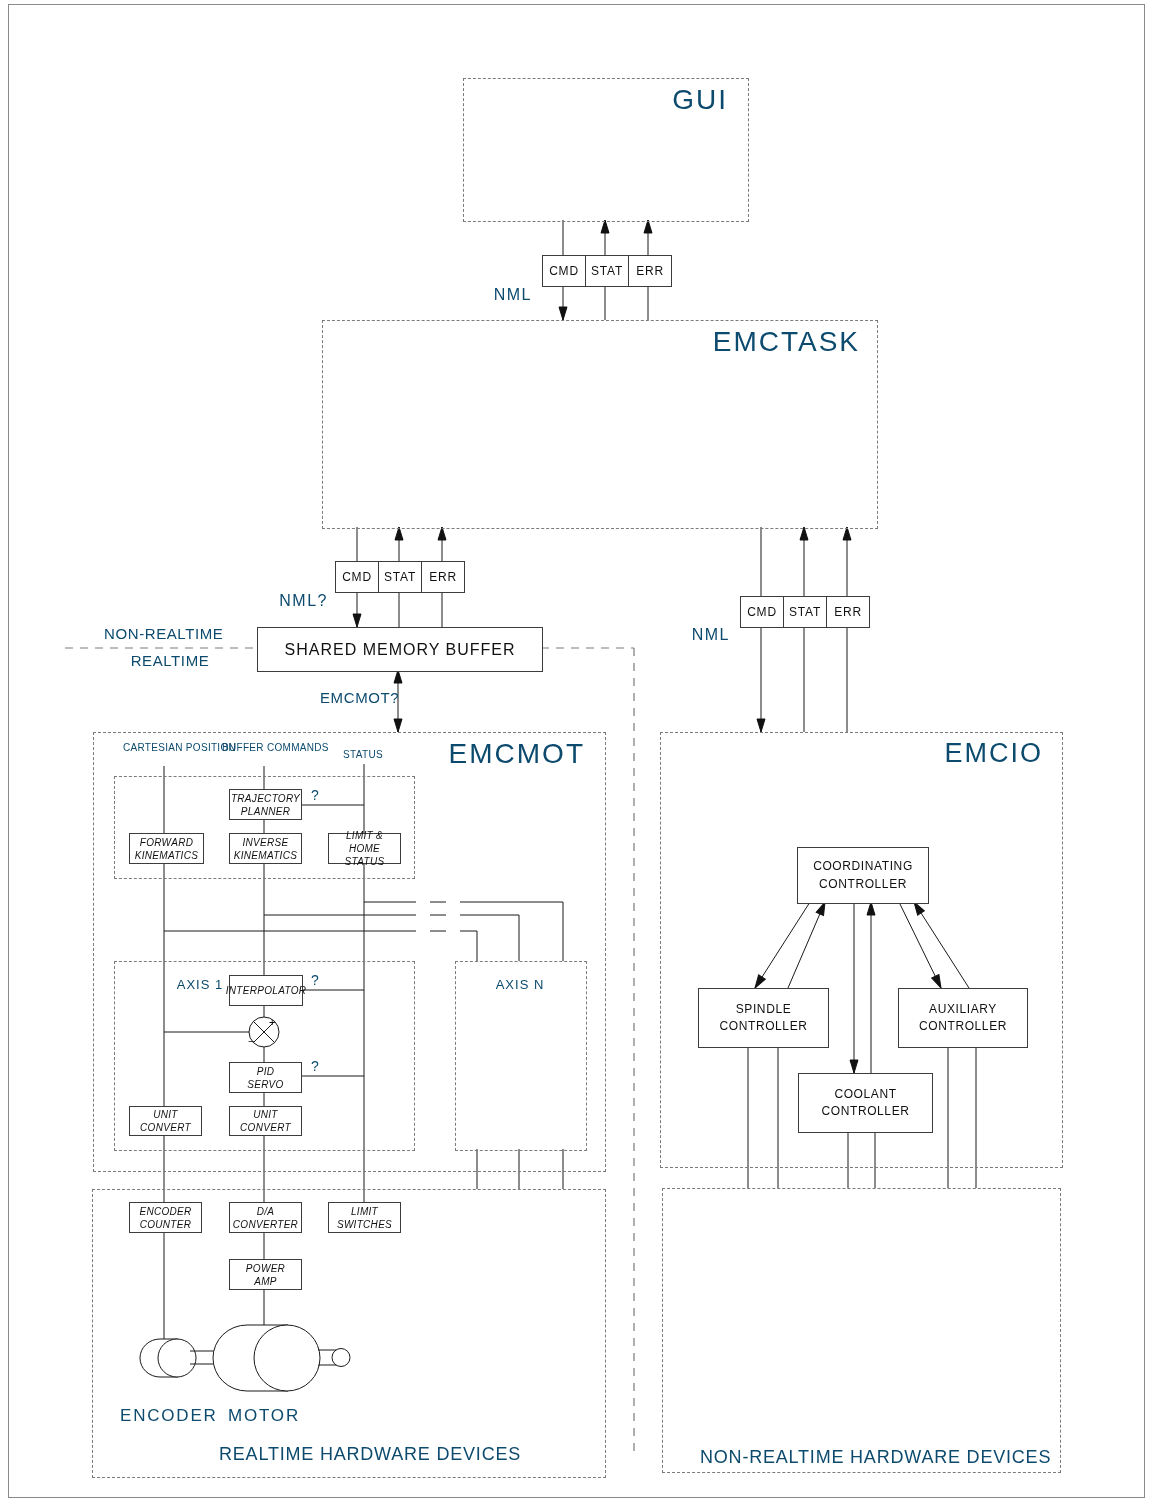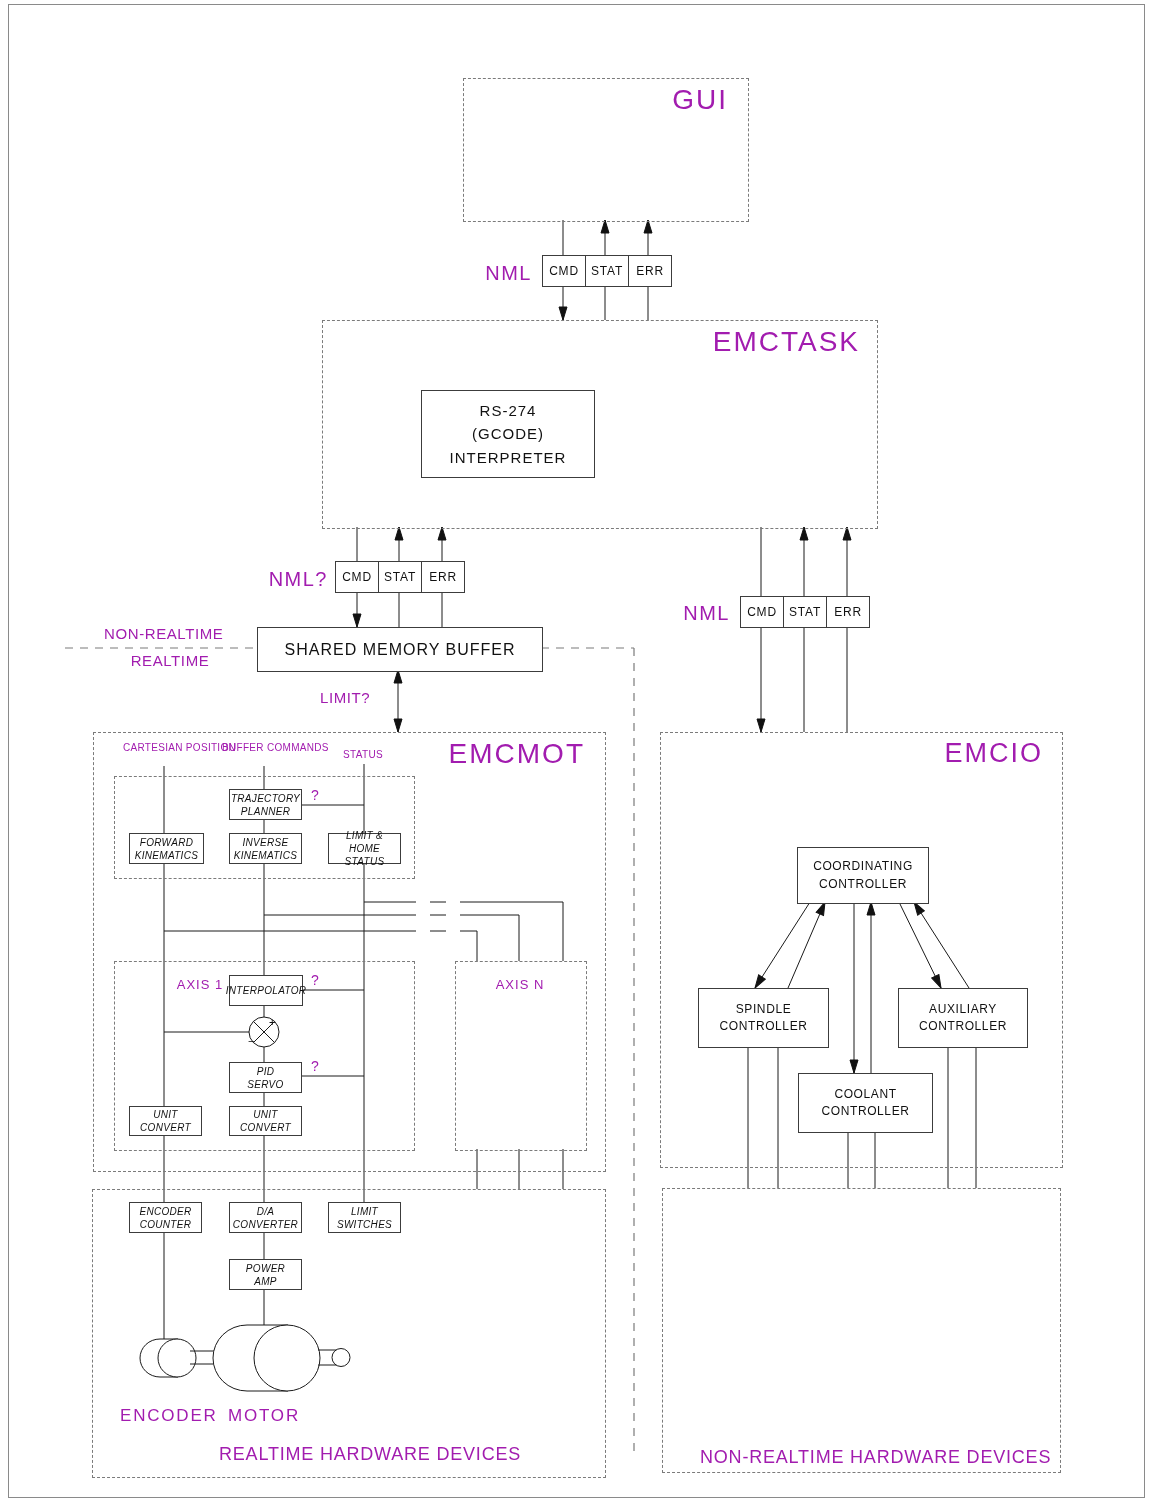--- a/index.html
+++ b/index.html
@@ -14,23 +14,23 @@
        text-align:center;}
   .box span{display:block;}
   .small{font-size:10px;letter-spacing:0.3px;line-height:1.3;font-weight:500;font-style:italic;}
   .med{font-size:12px;letter-spacing:0.6px;line-height:1.45;}
   .big3{font-size:15px;letter-spacing:1px;line-height:1.55;}
   .cells{position:absolute;display:flex;z-index:3;background:#fff;
          border:1px solid #3c3c3c;}
   .cells .cell{flex:1;display:flex;align-items:center;justify-content:center;
          font-size:12px;letter-spacing:0.8px;}
   .cells .cell + .cell{border-left:1px solid #3c3c3c;}
-  .lbl{position:absolute;z-index:4;white-space:nowrap;color:#a21caf;}
+  .lbl{position:absolute;z-index:4;white-space:nowrap;color:#0c4a6e;}
   .title{font-size:28px;letter-spacing:2px;font-weight:400;}
-  .nmllbl{font-size:20px;letter-spacing:1.5px;}
+  .nmllbl{font-size:16px;letter-spacing:1.5px;margin-top:24px;}
   .sidelbl{font-size:15px;letter-spacing:0.6px;}
   .portlbl{font-size:10px;letter-spacing:0.3px;line-height:1.3;text-align:center;}
   .axislbl{font-size:13px;letter-spacing:1px;margin-top:12px;}
   .qm{font-size:14px;}
   .hwlbl{font-size:17px;letter-spacing:1.8px;}
   .hwtitle{font-size:18px;letter-spacing:0.8px;text-align:center;}
   .buffer{font-size:16px;letter-spacing:1px;}
 </style>
 </head>
 <body>
@@ -137,21 +137,21 @@
   <div class="lbl title" style="left:700px;top:326px;width:160px;text-align:right;">EMCTASK</div>
   <div class="lbl title" style="left:430px;top:738px;width:155px;text-align:right;">EMCMOT</div>
   <div class="lbl title" style="left:900px;top:738px;width:143px;text-align:right;font-size:27px;">EMCIO</div>
 
   <div class="lbl nmllbl" style="left:470px;top:262px;width:62px;text-align:right;">NML</div>
   <div class="lbl nmllbl" style="left:264px;top:568px;width:64px;text-align:right;">NML?</div>
   <div class="lbl nmllbl" style="left:672px;top:602px;width:58px;text-align:right;">NML</div>
 
   <div class="lbl sidelbl" style="left:104px;top:625px;width:132px;text-align:left;">NON-REALTIME</div>
   <div class="lbl sidelbl" style="left:104px;top:652px;width:132px;text-align:center;">REALTIME</div>
-  <div class="lbl sidelbl" style="left:320px;top:689px;width:70px;">LIMIT?</div>
+  <div class="lbl sidelbl" style="left:320px;top:689px;width:70px;">EMCMOT?</div>
 
   <div class="lbl portlbl" style="left:123px;top:741px;width:80px;">
     <span>CARTESIAN</span>
     <span>POSITION</span>
   </div>
   <div class="lbl portlbl" style="left:222px;top:741px;width:80px;">
     <span>BUFFER</span>
     <span>COMMANDS</span>
   </div>
   <div class="lbl portlbl" style="left:323px;top:748px;width:80px;">STATUS</div>
@@ -177,25 +177,20 @@
     <div class="cell">CMD</div>
     <div class="cell">STAT</div>
     <div class="cell">ERR</div>
   </div>
   <div class="cells" style="left:740px;top:596px;width:128px;height:30px;">
     <div class="cell">CMD</div>
     <div class="cell">STAT</div>
     <div class="cell">ERR</div>
   </div>
 
-  <div class="box big3" style="left:421px;top:390px;width:172px;height:86px;">
-    <span>RS-274</span>
-    <span>(GCODE)</span>
-    <span>INTERPRETER</span>
-  </div>
   <div class="box buffer" style="left:257px;top:627px;width:284px;height:43px;">SHARED MEMORY BUFFER</div>
 
   <div class="box small" style="left:229px;top:789px;width:71px;height:29px;">
     <span>TRAJECTORY</span>
     <span>PLANNER</span>
   </div>
   <div class="box small" style="left:129px;top:833px;width:73px;height:29px;">
     <span>FORWARD</span>
     <span>KINEMATICS</span>
   </div>

